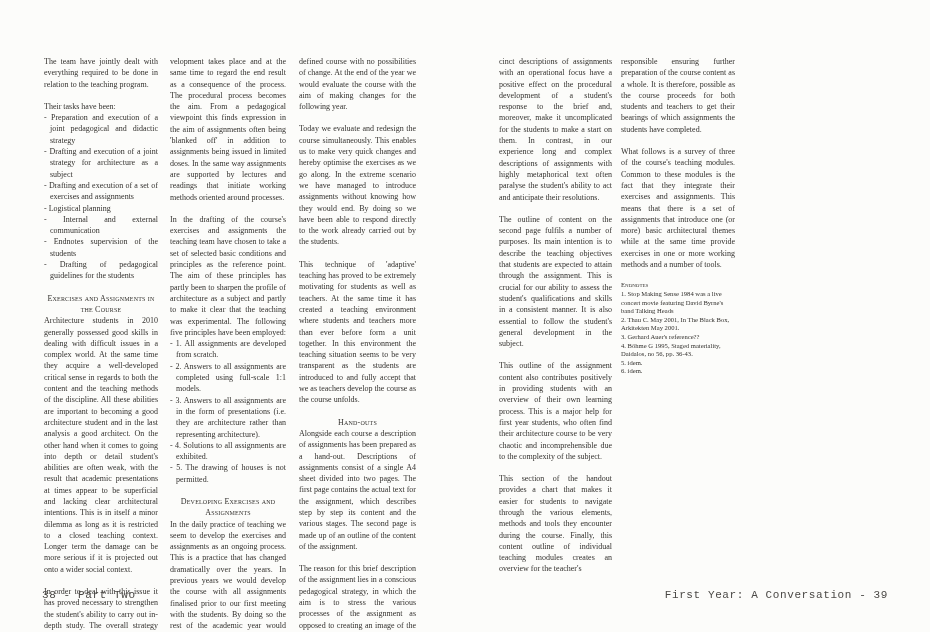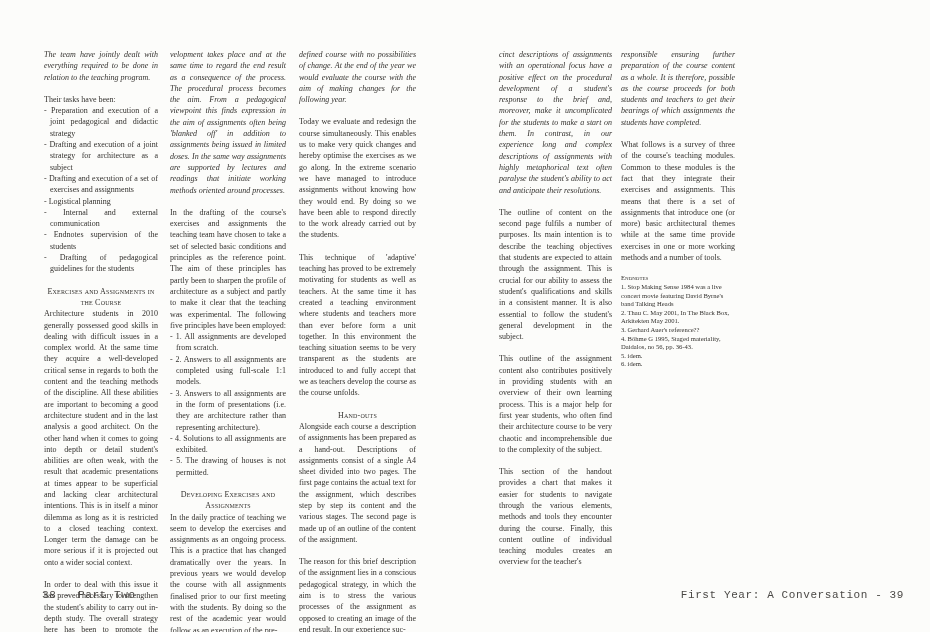--- a/index.html
+++ b/index.html
@@ -36,33 +36,33 @@
     text-align:justify;
   }
   .col .notes-heading{
     margin-top:11px;
     font-variant:small-caps;
     font-size:6.6px;
     line-height:8.6px;
   }
   .col .notes{font-size:6.6px;line-height:8.6px;}
   .col .notes .li{text-align:left;}
-  .col > :first-child{margin-top:9px;font-style:italic;}
+  .col > :first-child{margin-top:16px;}
   .col .tight{margin-top:0 !important;}
   .footer{
     position:absolute;
     top:589px;
     font-family:"Liberation Mono", monospace;
     font-size:11px;
     letter-spacing:0.6px;
     color:#4a4845;
     white-space:nowrap;
   }
   .footer-left{left:42px;}
-  .footer-right{right:26px;text-align:right;font-family:Liberation Mono, monospace;}
+  .footer-right{right:42px;text-align:right;font-family:Liberation Mono, monospace;}
 </style>
 </head>
 <body>
 
 <div class="spread">
   <div class="col" style="left:44px;width:114px">
       <p>The team have jointly dealt with everything required to be done in relation to the teaching program.</p>
       <p>Their tasks have been:</p>
       <div class="hlist tight">
         <div class="li">- Preparation and execution of a joint pedagogical and didactic strategy</div>

